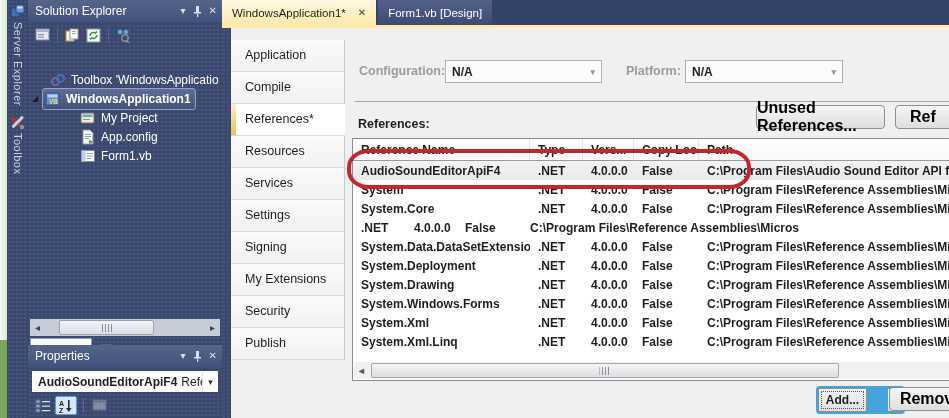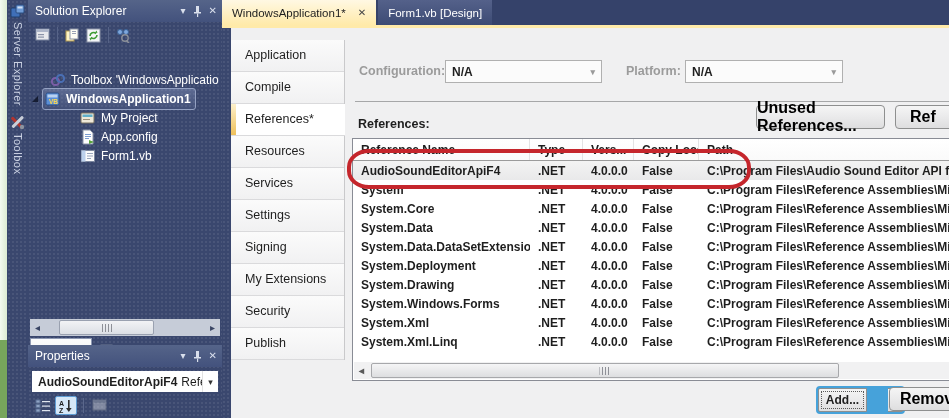--- a/index.html
+++ b/index.html
@@ -426,21 +426,20 @@
               <span class="cell c-path">C:\Program Files\Reference Assemblies\Micros</span>
             </div>
             <div class="trow">
               <span class="cell c-name">System.Core</span>
               <span class="cell c-type">.NET</span>
               <span class="cell c-vers">4.0.0.0</span>
               <span class="cell c-copy">False</span>
               <span class="cell c-path">C:\Program Files\Reference Assemblies\Micros</span>
             </div>
             <div class="trow">
-              <span class="cell c-name">System.Data</span>
               <span class="cell c-type">.NET</span>
               <span class="cell c-vers">4.0.0.0</span>
               <span class="cell c-copy">False</span>
               <span class="cell c-path">C:\Program Files\Reference Assemblies\Micros</span>
             </div>
             <div class="trow">
               <span class="cell c-name">System.Data.DataSetExtensions</span>
               <span class="cell c-type">.NET</span>
               <span class="cell c-vers">4.0.0.0</span>
               <span class="cell c-copy">False</span>

